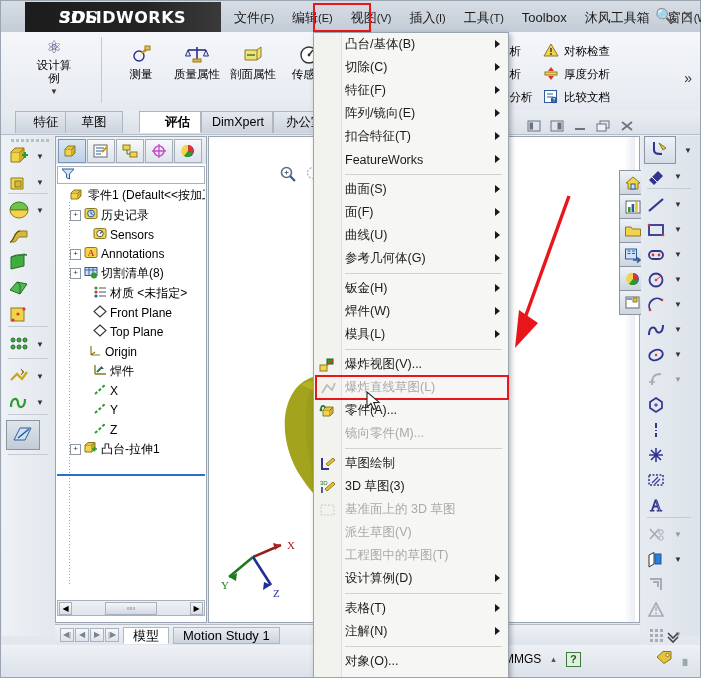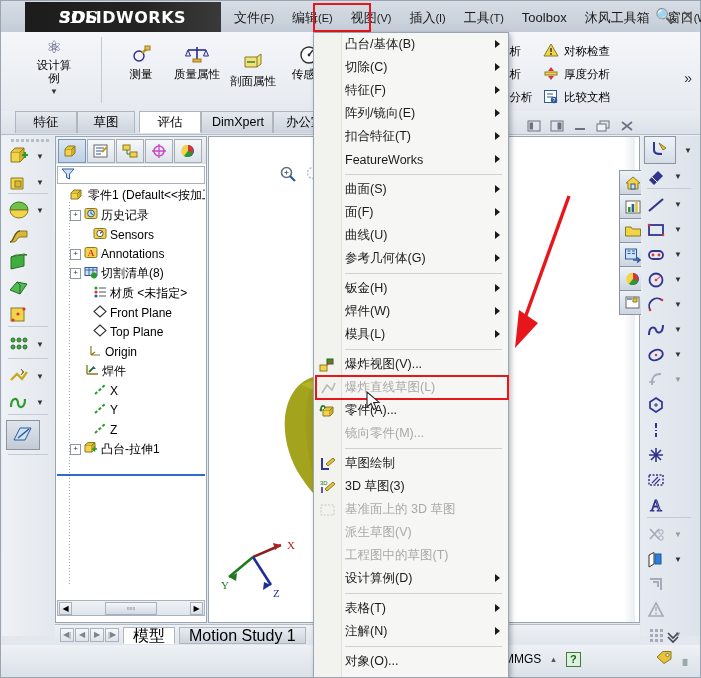--- a/index.html
+++ b/index.html
@@ -53,21 +53,21 @@
     display:inline-block;position:relative;border-radius:2px;}
   .rb-row .chk:after{content:"✓";position:absolute;left:2px;top:-2px;font-size:12px;color:#1d5f1d;}
   .rb-more{position:absolute;right:8px;top:38px;font-size:14px;color:#333;}
 
   
   .cmdtabs{position:absolute;left:1px;top:111px;width:699px;height:23px;
     background:linear-gradient(#e9edf2,#dbe1e9);border-bottom:1px solid #b5bdc7;}
   .ctab{position:absolute;top:0px;height:22px;line-height:21px;padding:0 10px;
     font-size:12.5px;text-align:center;border:1px solid #aeb6c0;border-bottom:none;
     background:linear-gradient(#e5e9ef,#ccd3dc);box-sizing:border-box;}
-  .ctab.active{background:#fff;border-bottom:1px solid #fff;font-weight:normal;}
+  .ctab.active{background:#fff;border-bottom:1px solid #fff;font-weight:bold;text-align:right;}
 
   
   .lefttb{position:absolute;left:2px;top:136px;width:52px;height:500px;
     background:linear-gradient(90deg,#eef1f5,#e3e8ee);}
   .grip{position:absolute;left:8px;top:2px;width:40px;height:5px;
     background-image:radial-gradient(#b6bec8 40%,transparent 41%);
     background-size:5px 5px;}
   .ltb-row{position:absolute;left:4px;display:flex;align-items:center;width:46px;}
   .ltb-ic{width:26px;height:24px;display:flex;align-items:center;justify-content:center;font-size:16px;}
   .ltb-car{font-size:8px;color:#333;margin-left:4px;}
@@ -129,21 +129,21 @@
 
   
   .wctrl{position:absolute;left:527px;top:120px;display:flex;gap:9px;align-items:center;color:#555;font-size:13px;}
 
   
   .motionbar{position:absolute;left:55px;top:624px;width:585px;height:20px;
     background:linear-gradient(#eef1f5,#dfe5ec);border-top:1px solid #b5bdc7;display:flex;align-items:center;}
   .mb-nav{display:flex;gap:1px;margin-left:5px;}
   .mb-nav i{width:14px;height:14px;border:1px solid #aab3bd;background:linear-gradient(#f6f8fa,#dde3ea);
     font-size:8px;line-height:12px;text-align:center;color:#7d838b;font-style:normal;box-sizing:border-box;}
-  .mtab{height:17px;line-height:16px;padding:0 9px;font-size:16px;border:1px solid #aeb6c0;
+  .mtab{height:17px;line-height:16px;padding:0 9px;font-size:13px;border:1px solid #aeb6c0;
     background:linear-gradient(#e9edf2,#ccd3dc);box-sizing:border-box;margin-left:4px;}
   .mtab.act{background:#fff;border-bottom-color:#fff;}
   .statusbar{position:absolute;left:1px;top:645px;width:699px;height:32px;
     background:linear-gradient(#eef1f5,#dbe1e9);display:flex;align-items:center;}
   .sb-right{position:absolute;right:8px;top:5px;display:flex;align-items:center;gap:10px;font-size:12px;}
   .sb-q{width:15px;height:15px;border:1px solid #3f7a3f;background:#dff0df;color:#1d5f1d;
     font-size:11px;line-height:13px;text-align:center;box-sizing:border-box;font-weight:bold;}
   .chev{position:absolute;left:665px;top:630px;font-size:13px;color:#445;}
 
   
@@ -222,21 +222,21 @@
        <svg width="24" height="22" viewBox="0 0 24 22">
             <path d="M3 6 L21 6" stroke="#2c2c8a" stroke-width="1.6"></path>
             <path d="M12 3 L12 16" stroke="#2c2c8a" stroke-width="1.6"></path>
             <path d="M3 6 L0.5 12 L5.5 12 Z" fill="#d9e4f5" stroke="#2c2c8a"></path>
             <path d="M21 6 L18.5 12 L23.5 12 Z" fill="#d9e4f5" stroke="#2c2c8a"></path>
             <rect x="8" y="15" width="8" height="3" fill="#e8b33a" stroke="#9a7a18"></rect>
           </svg>
      </span>
      <div class="tx">质量属性</div>
    </div>
-   <div class="rb-item" style="left:224px;top:15px">
+   <div class="rb-item" style="left:224px;top:8px">
      <span class="ic">
        <svg width="24" height="22" viewBox="0 0 24 22">
             <path d="M4 16 L4 6 L16 6 L20 3 L20 13 L16 16 Z" fill="#f2e07a" stroke="#8a7a22" stroke-width="1"></path>
             <path d="M16 6 L16 16" stroke="#8a7a22"></path>
             <path d="M6 11 L14 11" stroke="#2c7a2c" stroke-width="1.4"></path>
           </svg>
      </span>
      <div class="tx">剖面属性</div>
    </div>
    <div class="rb-item" style="left:280px;top:8px">
@@ -314,21 +314,21 @@
               <text x="11" y="13" font-size="5" fill="#fff" text-anchor="middle">?</text>
             </svg></span>
        <span>比较文档</span>
      </div>
    </div>
    <div class="rb-more">»</div>
  </div>
 
  <div class="cmdtabs">
    <div class="ctab" style="left:14px;width:62px">特征</div>
-   <div class="ctab" style="left:76px;width:58px">草图</div>
+   <div class="ctab" style="left:64px;width:58px">草图</div>
    <div class="ctab active" style="left:138px;width:62px">评估</div>
    <div class="ctab" style="left:200px;width:72px">DimXpert</div>
    <div class="ctab" style="left:272px;width:76px">办公室产品</div>
  </div>
 
  <div class="lefttb">
    <div class="grip"></div>
    <div class="ltb-row" style="top:8px">
      <span class="ltb-ic">
           <svg width="22" height="20" viewBox="0 0 22 20">
@@ -552,21 +552,21 @@
           </svg></span>
      <span>Top Plane</span>
    </div>
    <div class="tr" style="padding-left:19px">
      <span class="noexp"></span>
      <span class="ti"><svg width="14" height="13" viewBox="0 0 14 13">
             <path d="M3 11 L3 2 M3 11 L12 11 M3 11 L7 8" stroke="#8a7a22" stroke-width="1.2" fill="none"></path>
           </svg></span>
      <span>Origin</span>
    </div>
-   <div class="tr" style="padding-left:16px">
+   <div class="tr" style="padding-left:24px">
      <span class="noexp"></span>
      <span class="ti"><svg width="14" height="13" viewBox="0 0 14 13">
             <path d="M2 11 L2 2 M2 11 L13 11" stroke="#8a7a22" stroke-width="1.4"></path>
             <path d="M4 9 L9 4" stroke="#2c7a2c" stroke-width="2"></path>
             <path d="M8 3 L11 6 L8 6 Z" fill="#2c5a9a"></path>
           </svg></span>
      <span>焊件</span>
    </div>
    <div class="tr" style="padding-left:24px">
      <span class="noexp"></span>

